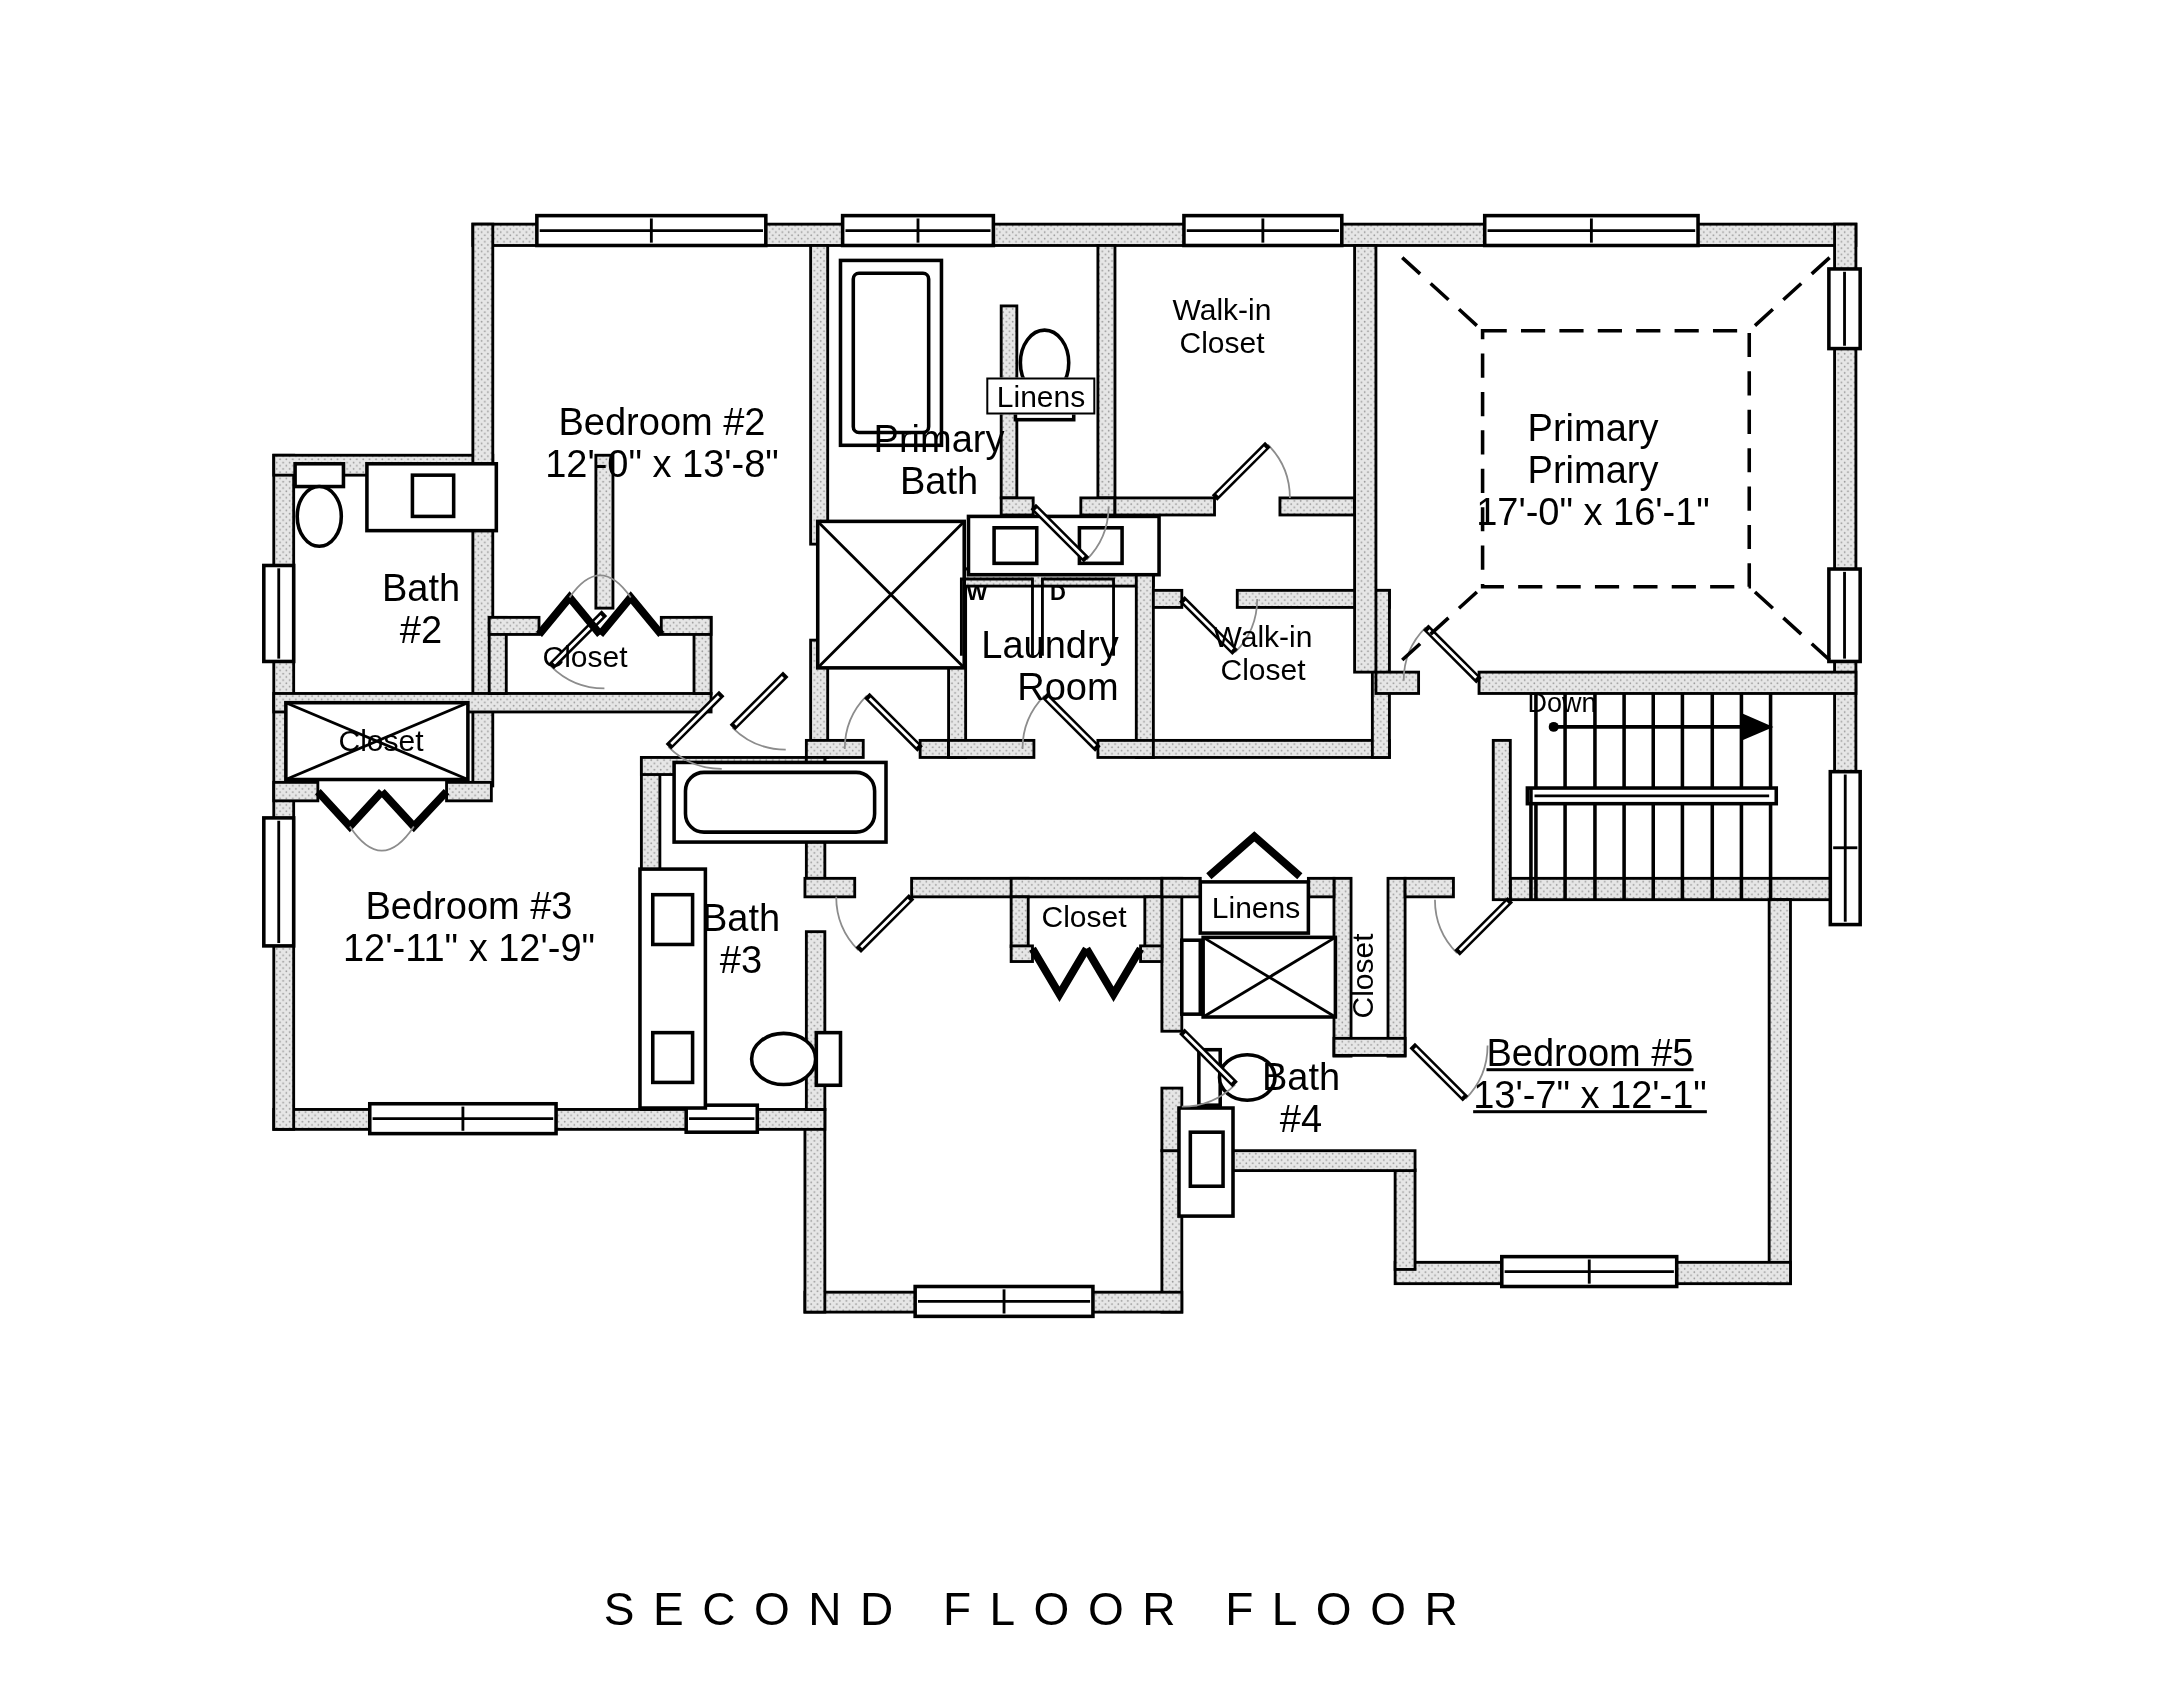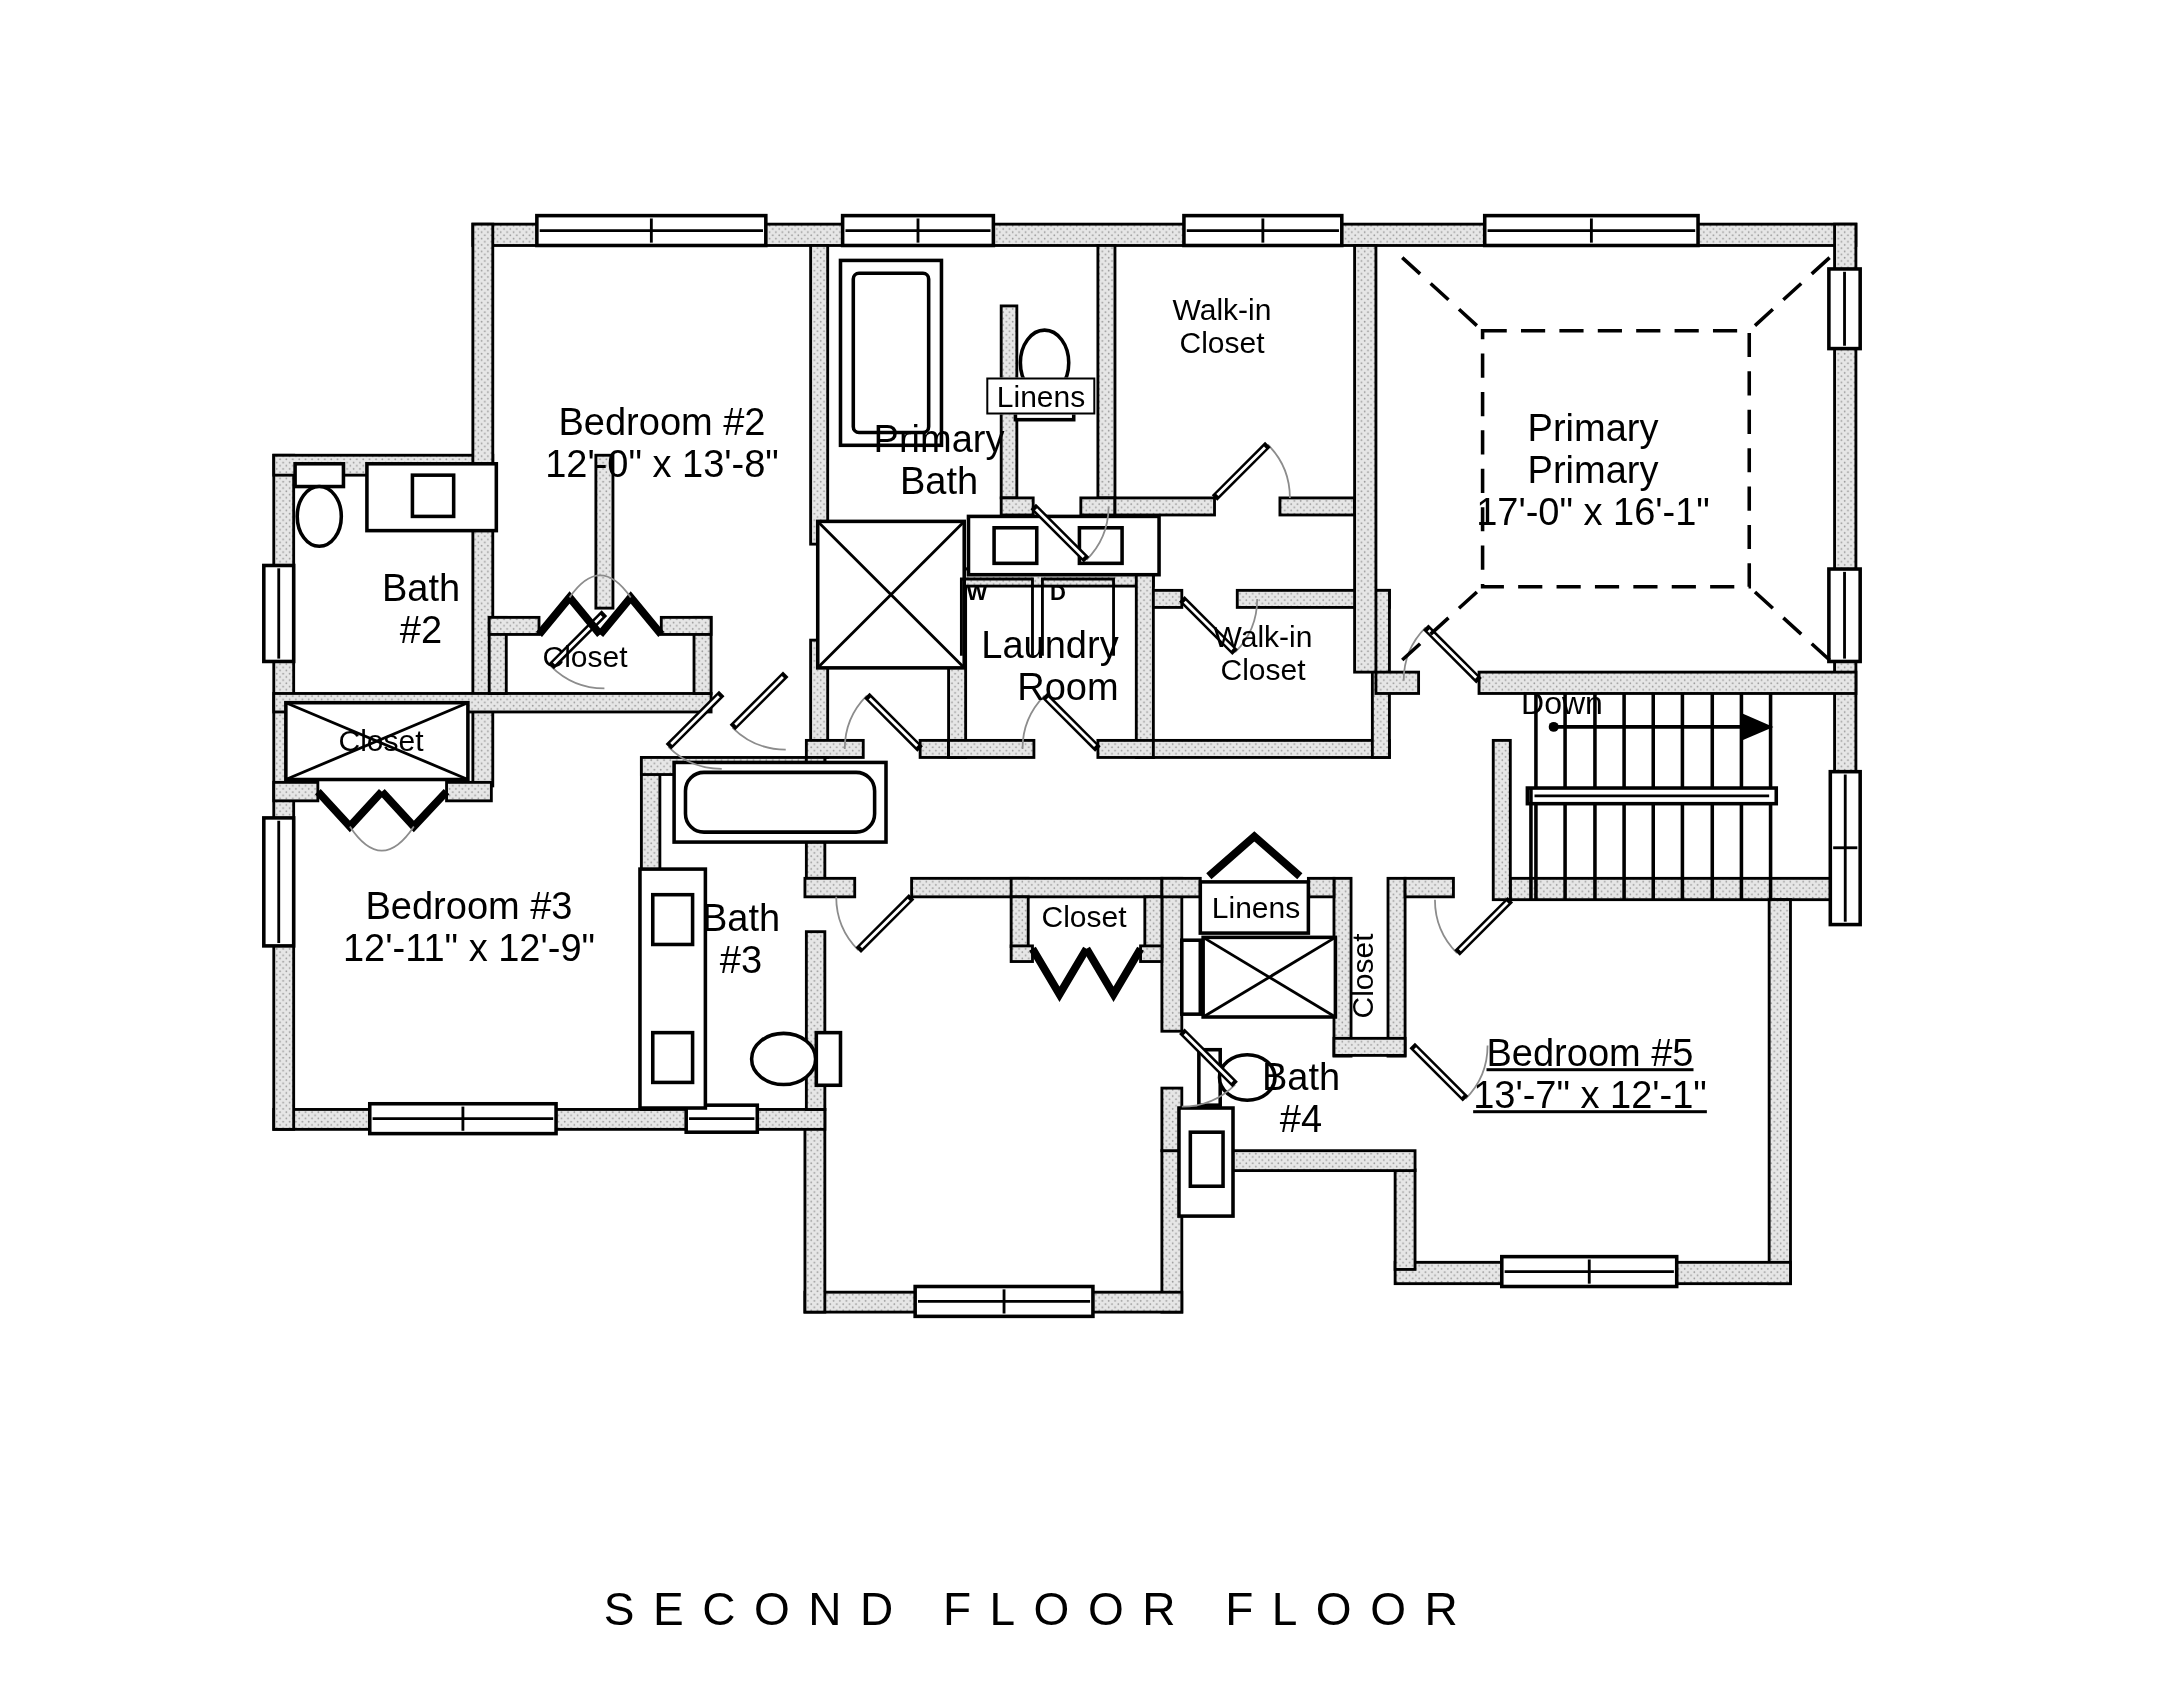--- a/index.html
+++ b/index.html
@@ -13,21 +13,21 @@
   .leaf{stroke:#000;stroke-width:11;fill:none;}
   .leafcore{stroke:#fff;stroke-width:4;fill:none;}
   .arc{stroke:#8c8c8c;stroke-width:2.5;fill:none;}
   .stair{stroke:#000;stroke-width:5;fill:none;}
   .dash{stroke:#000;stroke-width:5;fill:none;stroke-dasharray:34 20;}
   .lbl{position:absolute;transform:translate(-50%,-50%);text-align:center;line-height:1.1;
        white-space:nowrap;}
   .room{font-size:38px;}
   .small{font-size:30px;}
   .tiny{font-size:22px;font-weight:bold;}
-  .downlbl{font-size:32px;}
+  .downlbl{font-size:27px;}
   .boxed{border:2.8px solid #000;padding:0 8.5px;background:#fff;}
   .vertical{transform:translate(-50%,-50%) rotate(-90deg);}
   .title{position:absolute;transform:translate(-50%,-50%);font-size:46px;letter-spacing:18.5px;
          white-space:nowrap;}
 </style>
 </head>
 <body>
 
 <div class="page">
 

